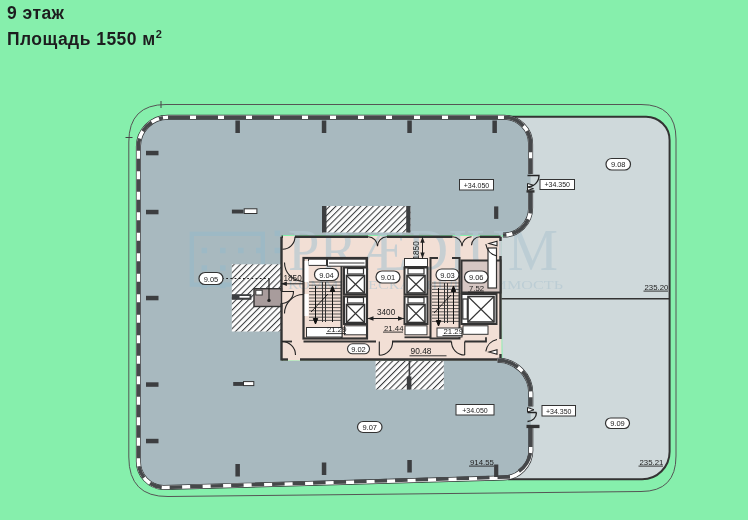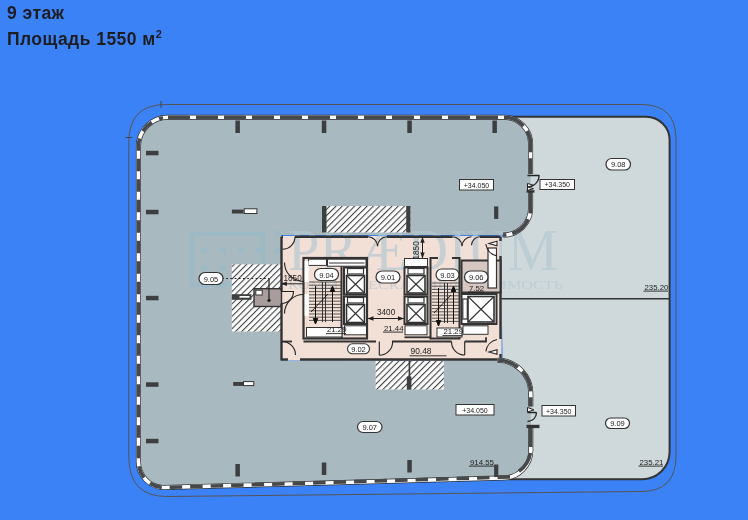--- a/index.html
+++ b/index.html
@@ -1,16 +1,16 @@
 <!DOCTYPE html>
 <html><head>
 <meta charset="utf-8">
 <style>
 html,body{margin:0;padding:0;background:#fff;}
-#stage{position:relative;width:748px;height:520px;overflow:hidden;background:#3b82f6;
+#stage{position:relative;width:748px;height:520px;overflow:hidden;background:#86efac;
   font-family:"Liberation Sans", sans-serif;}
 .title{position:absolute;left:7px;top:3px;color:#1d1d1f;font-weight:700;
   font-size:17.5px;line-height:20.5px;letter-spacing:.45px;}
 </style>
 </head>
 <body>
 <div id="stage">
 
 <div class="title">9 этаж<br>Площадь 1550 м<sup style="font-size:11px">2</sup></div>
 <svg width="748" height="520" viewBox="0 0 748 520" style="position:absolute;left:0;top:0">

